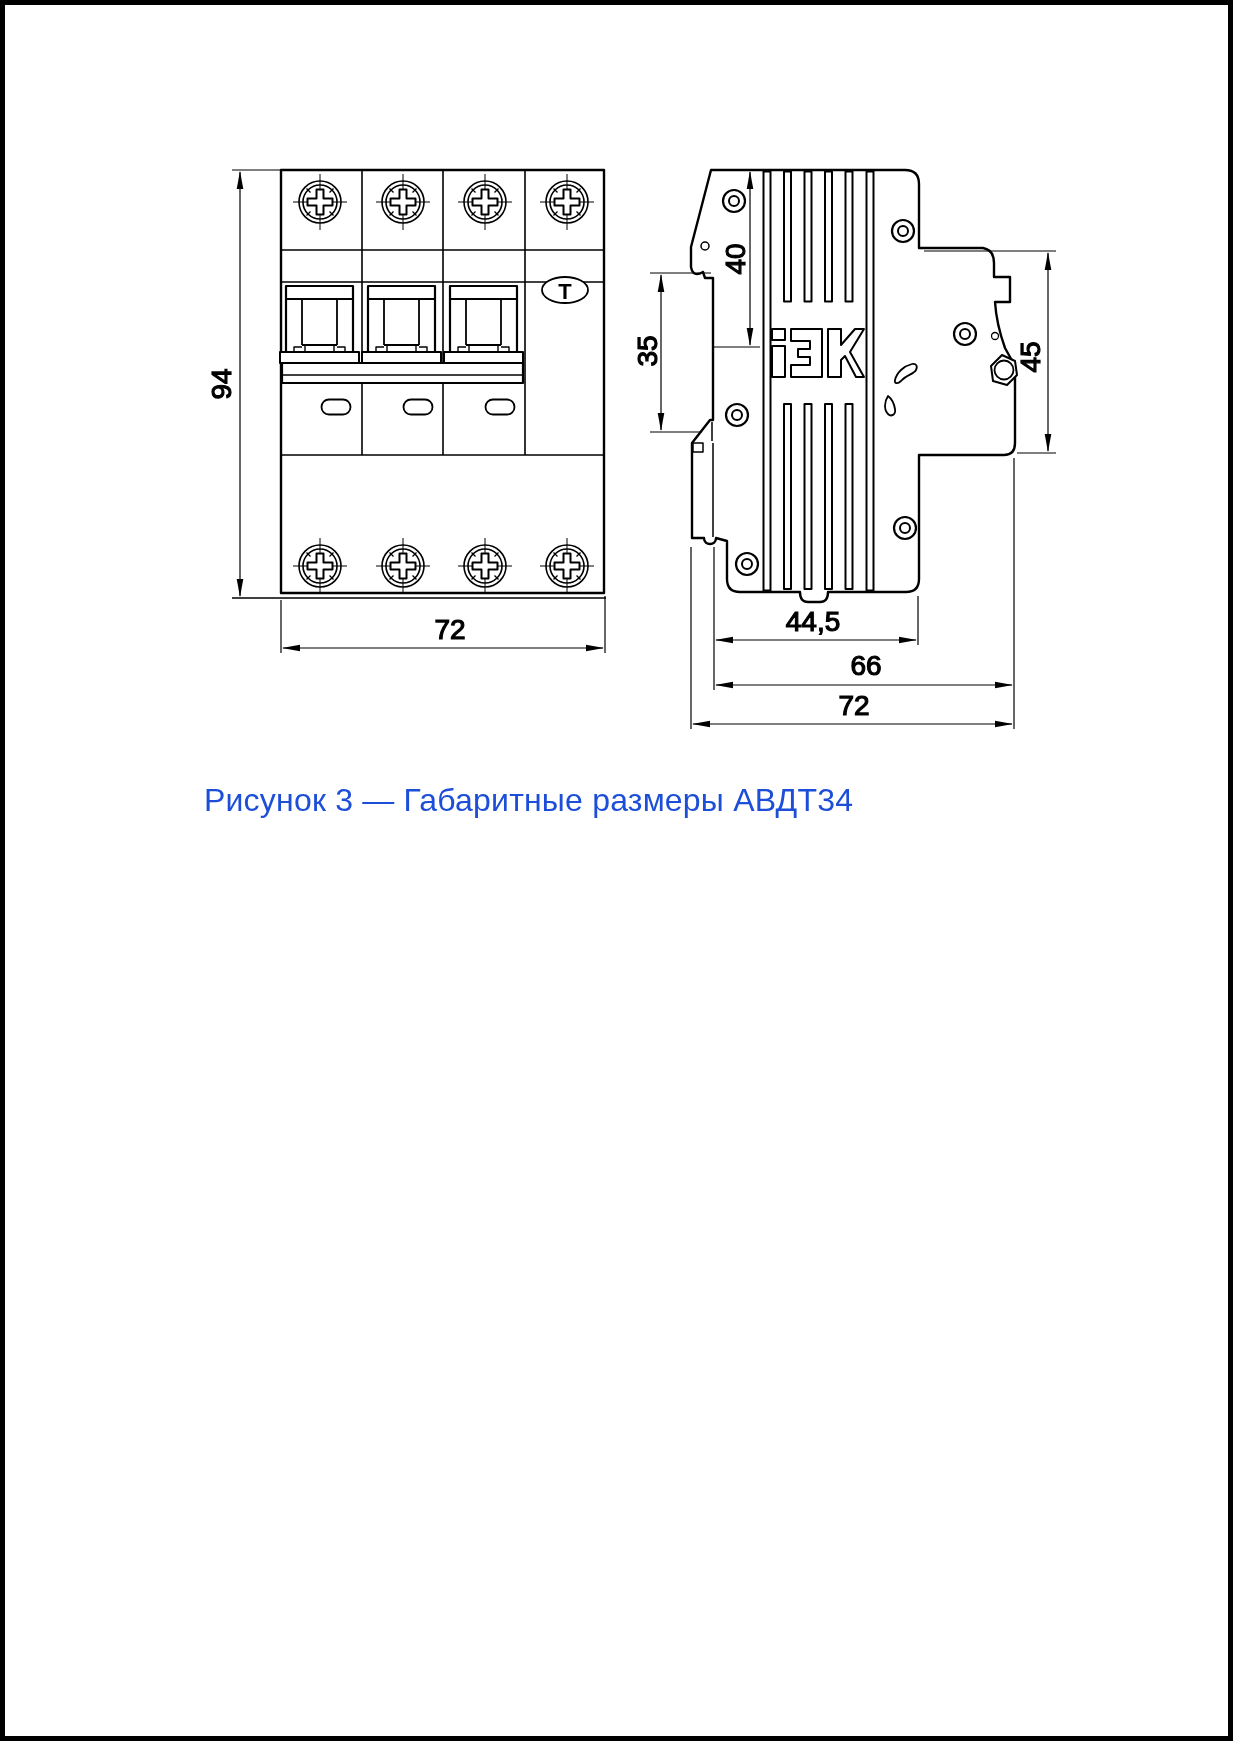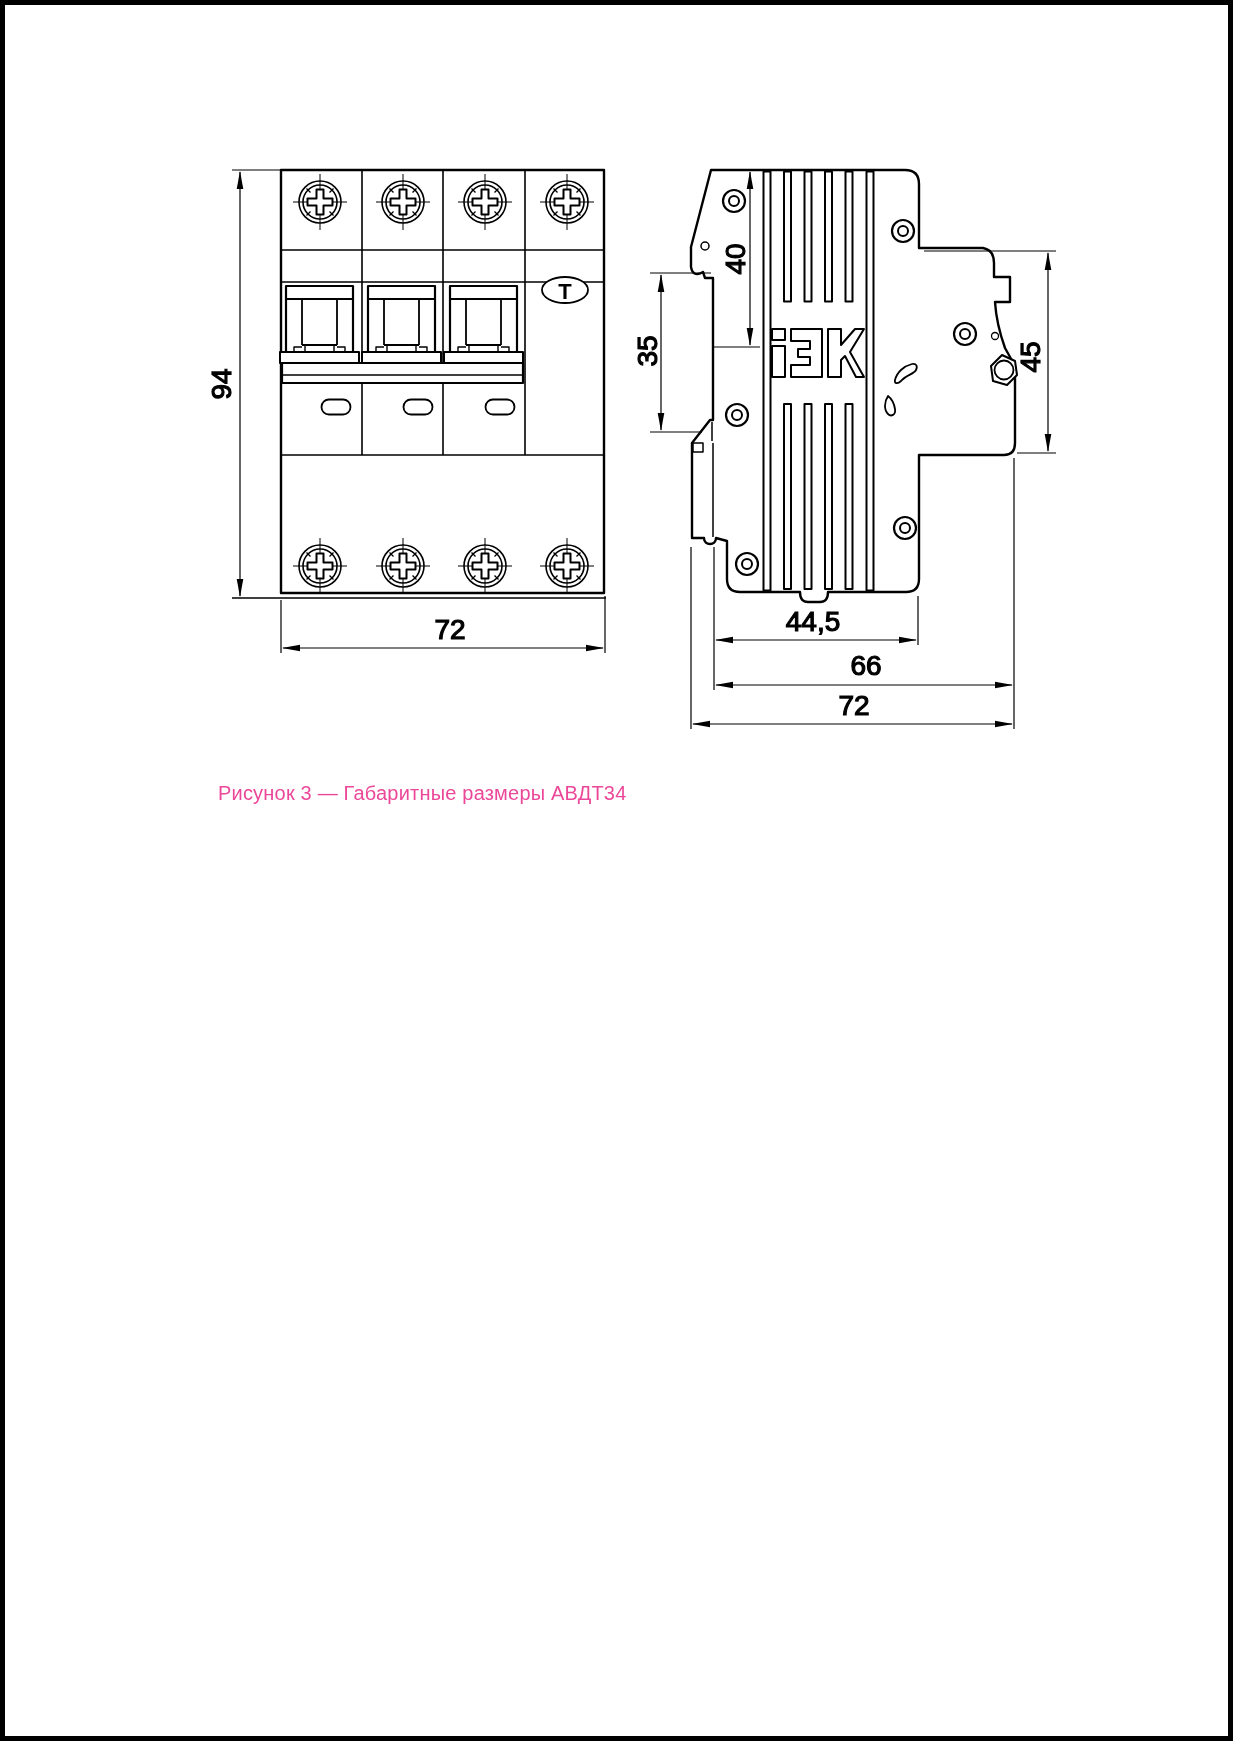--- a/index.html
+++ b/index.html
@@ -11,23 +11,23 @@
     overflow:hidden;
   }
   .frame{
     position:absolute;inset:0;
     border:5px solid #000;
     pointer-events:none;
   }
   .drawing-svg{position:absolute;left:0;top:0;}
   .caption{
     position:absolute;
-    left:218px;top:782px;
-    font-size:20px;
-    color:#ec4899;
+    left:204px;top:782px;
+    font-size:32px;
+    color:#1d4ed8;
     white-space:nowrap;
     letter-spacing:0.2px;
   }
   svg text.dim{
     font-family:"Liberation Sans", sans-serif;
     font-size:28px;
     fill:#000;
   }
   svg text.tlabel{
     font-family:"Liberation Sans", sans-serif;

